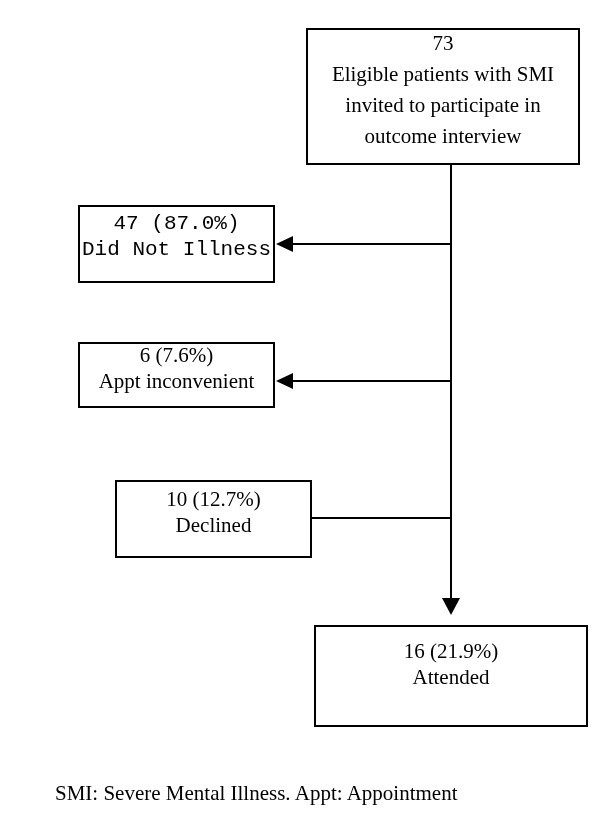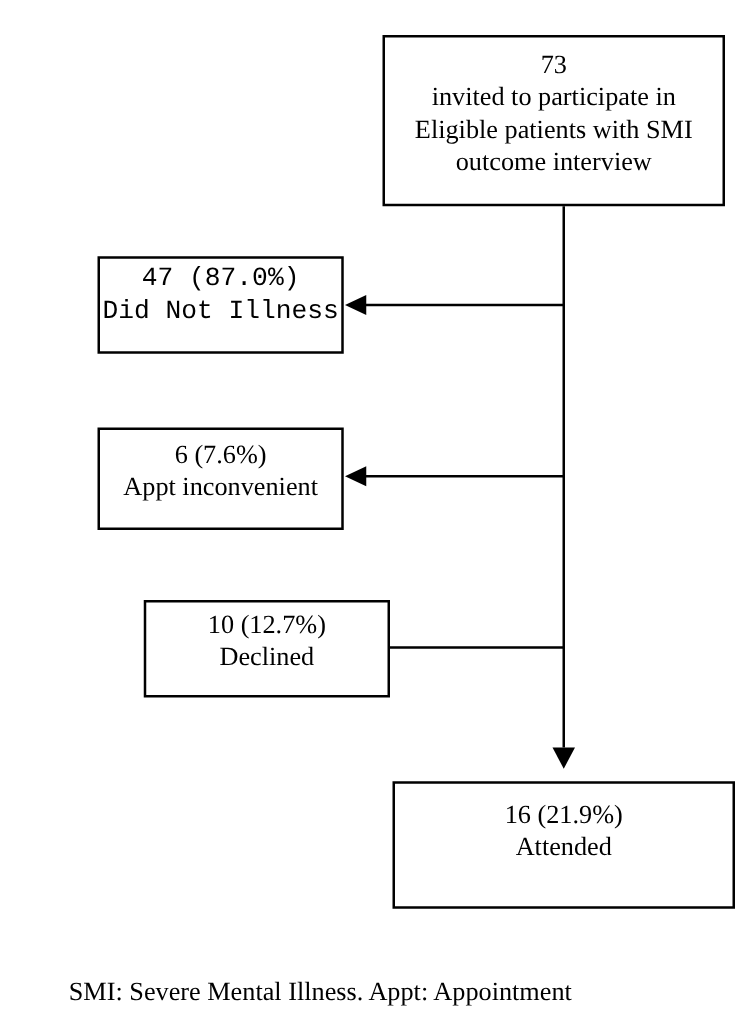--- a/index.html
+++ b/index.html
@@ -18,23 +18,23 @@
     border: 2px solid #000000;
     background: #ffffff;
     display: flex;
     flex-direction: column;
     justify-content: center;
     align-items: center;
     text-align: center;
     font-size: 21px;
     line-height: 26px;
   }
-  .box-eligible   { left: 306px; top: 28px;  width: 274px; height: 137px; padding-bottom: 14px; }
+  .box-eligible   { left: 306px; top: 28px;  width: 274px; height: 137px; padding-bottom: 14px; justify-content: space-between; }
   .box-dna        { left: 78px;  top: 205px; width: 197px; height: 78px;  padding-bottom: 14px; font-family: Liberation Mono, monospace; }
-  .box-appt       { left: 78px;  top: 342px; width: 197px; height: 82px;  padding-bottom: 14px; }
+  .box-appt       { left: 78px;  top: 342px; width: 197px; height: 66px;  padding-bottom: 14px; }
   .box-declined   { left: 78px;  top: 480px; width: 197px; height: 78px;  padding-bottom: 14px; margin-left: 37px; }
   .box-attended   { left: 314px; top: 625px; width: 274px; height: 102px; padding-bottom: 24px; }
   .node-line { display: block; white-space: nowrap; }
 
   .vline {
     position: absolute;
     left: 450px; top: 165px;
     width: 2px; height: 433px;
     background: #000000;
   }
@@ -77,22 +77,22 @@
     margin-left: 40px;
   }
 </style>
 </head>
 <body>
 
 <div class="canvas">
 
   <div class="box box-eligible">
     <span class="node-line">73</span>
+    <span class="node-line">Eligible patients with SMI</span>
     <span class="node-line">invited to participate in</span>
-    <span class="node-line">Eligible patients with SMI</span>
     <span class="node-line">outcome interview</span>
   </div>
 
   <div class="vline"></div>
 
   <div class="hline hline-1"></div>
   <div class="arrow-left arrow-left-1"></div>
   <div class="box box-dna">
     <span class="node-line">47 (87.0%)</span>
     <span class="node-line">Did Not Illness</span>

